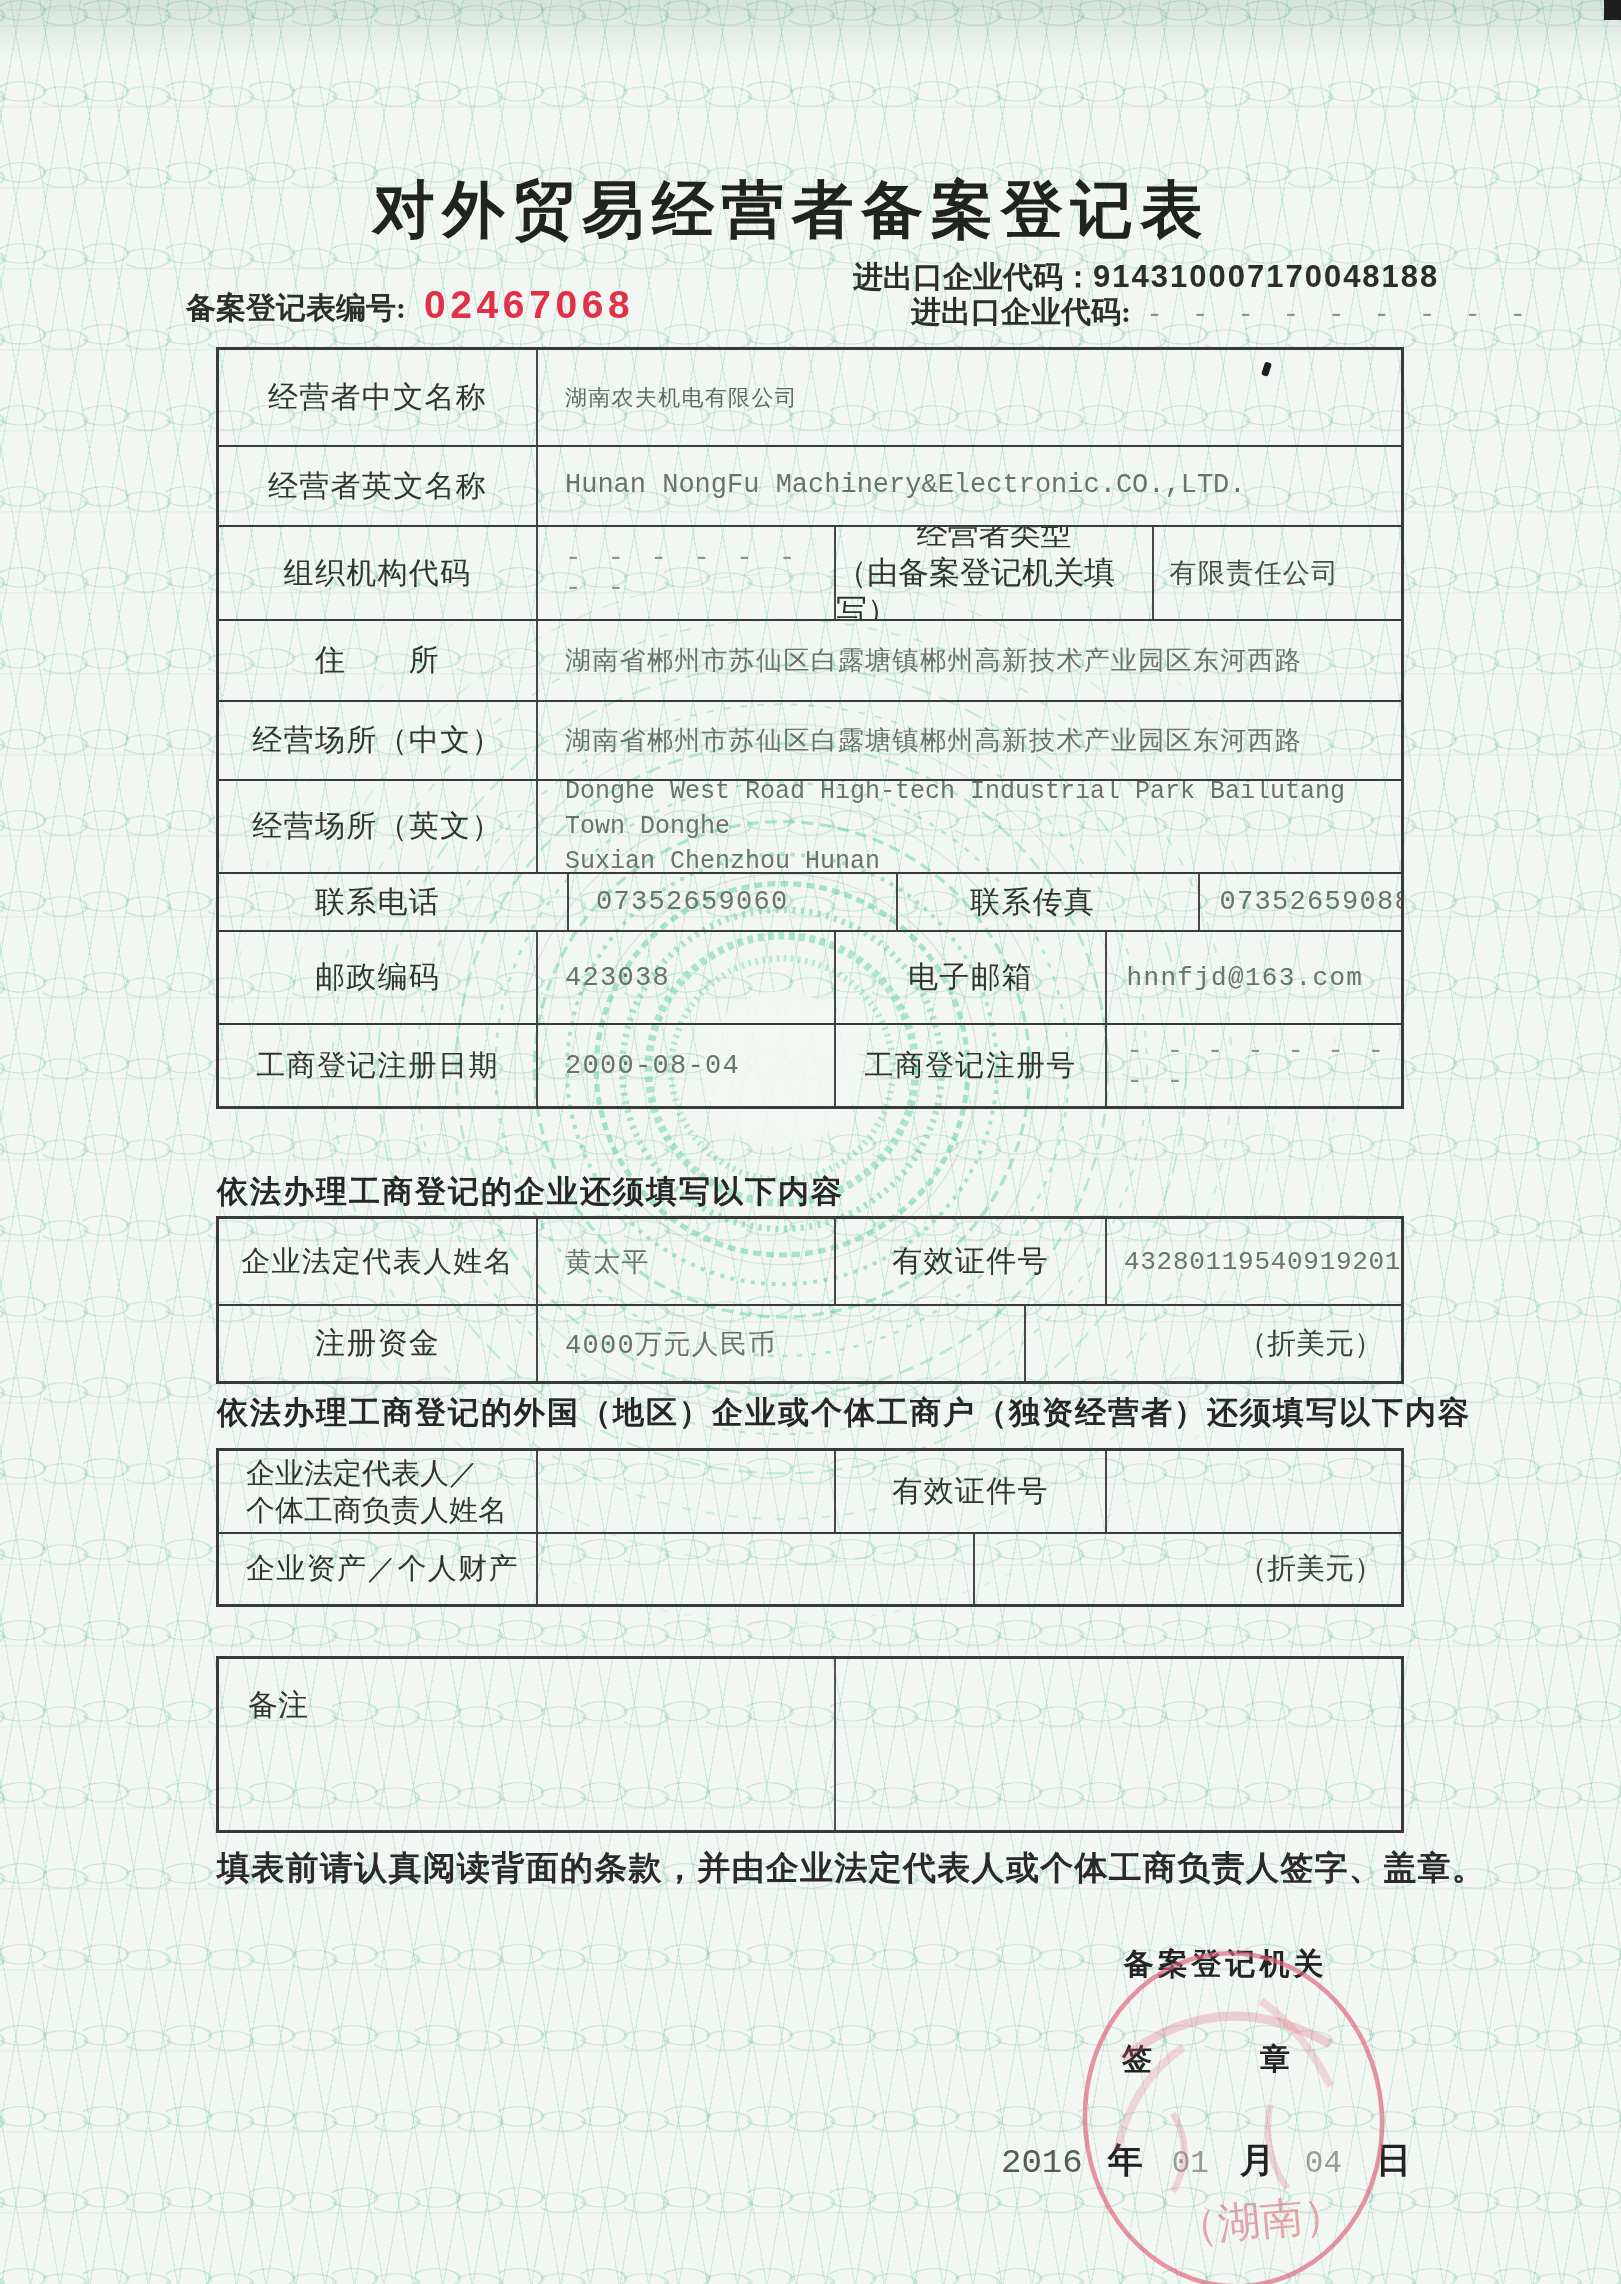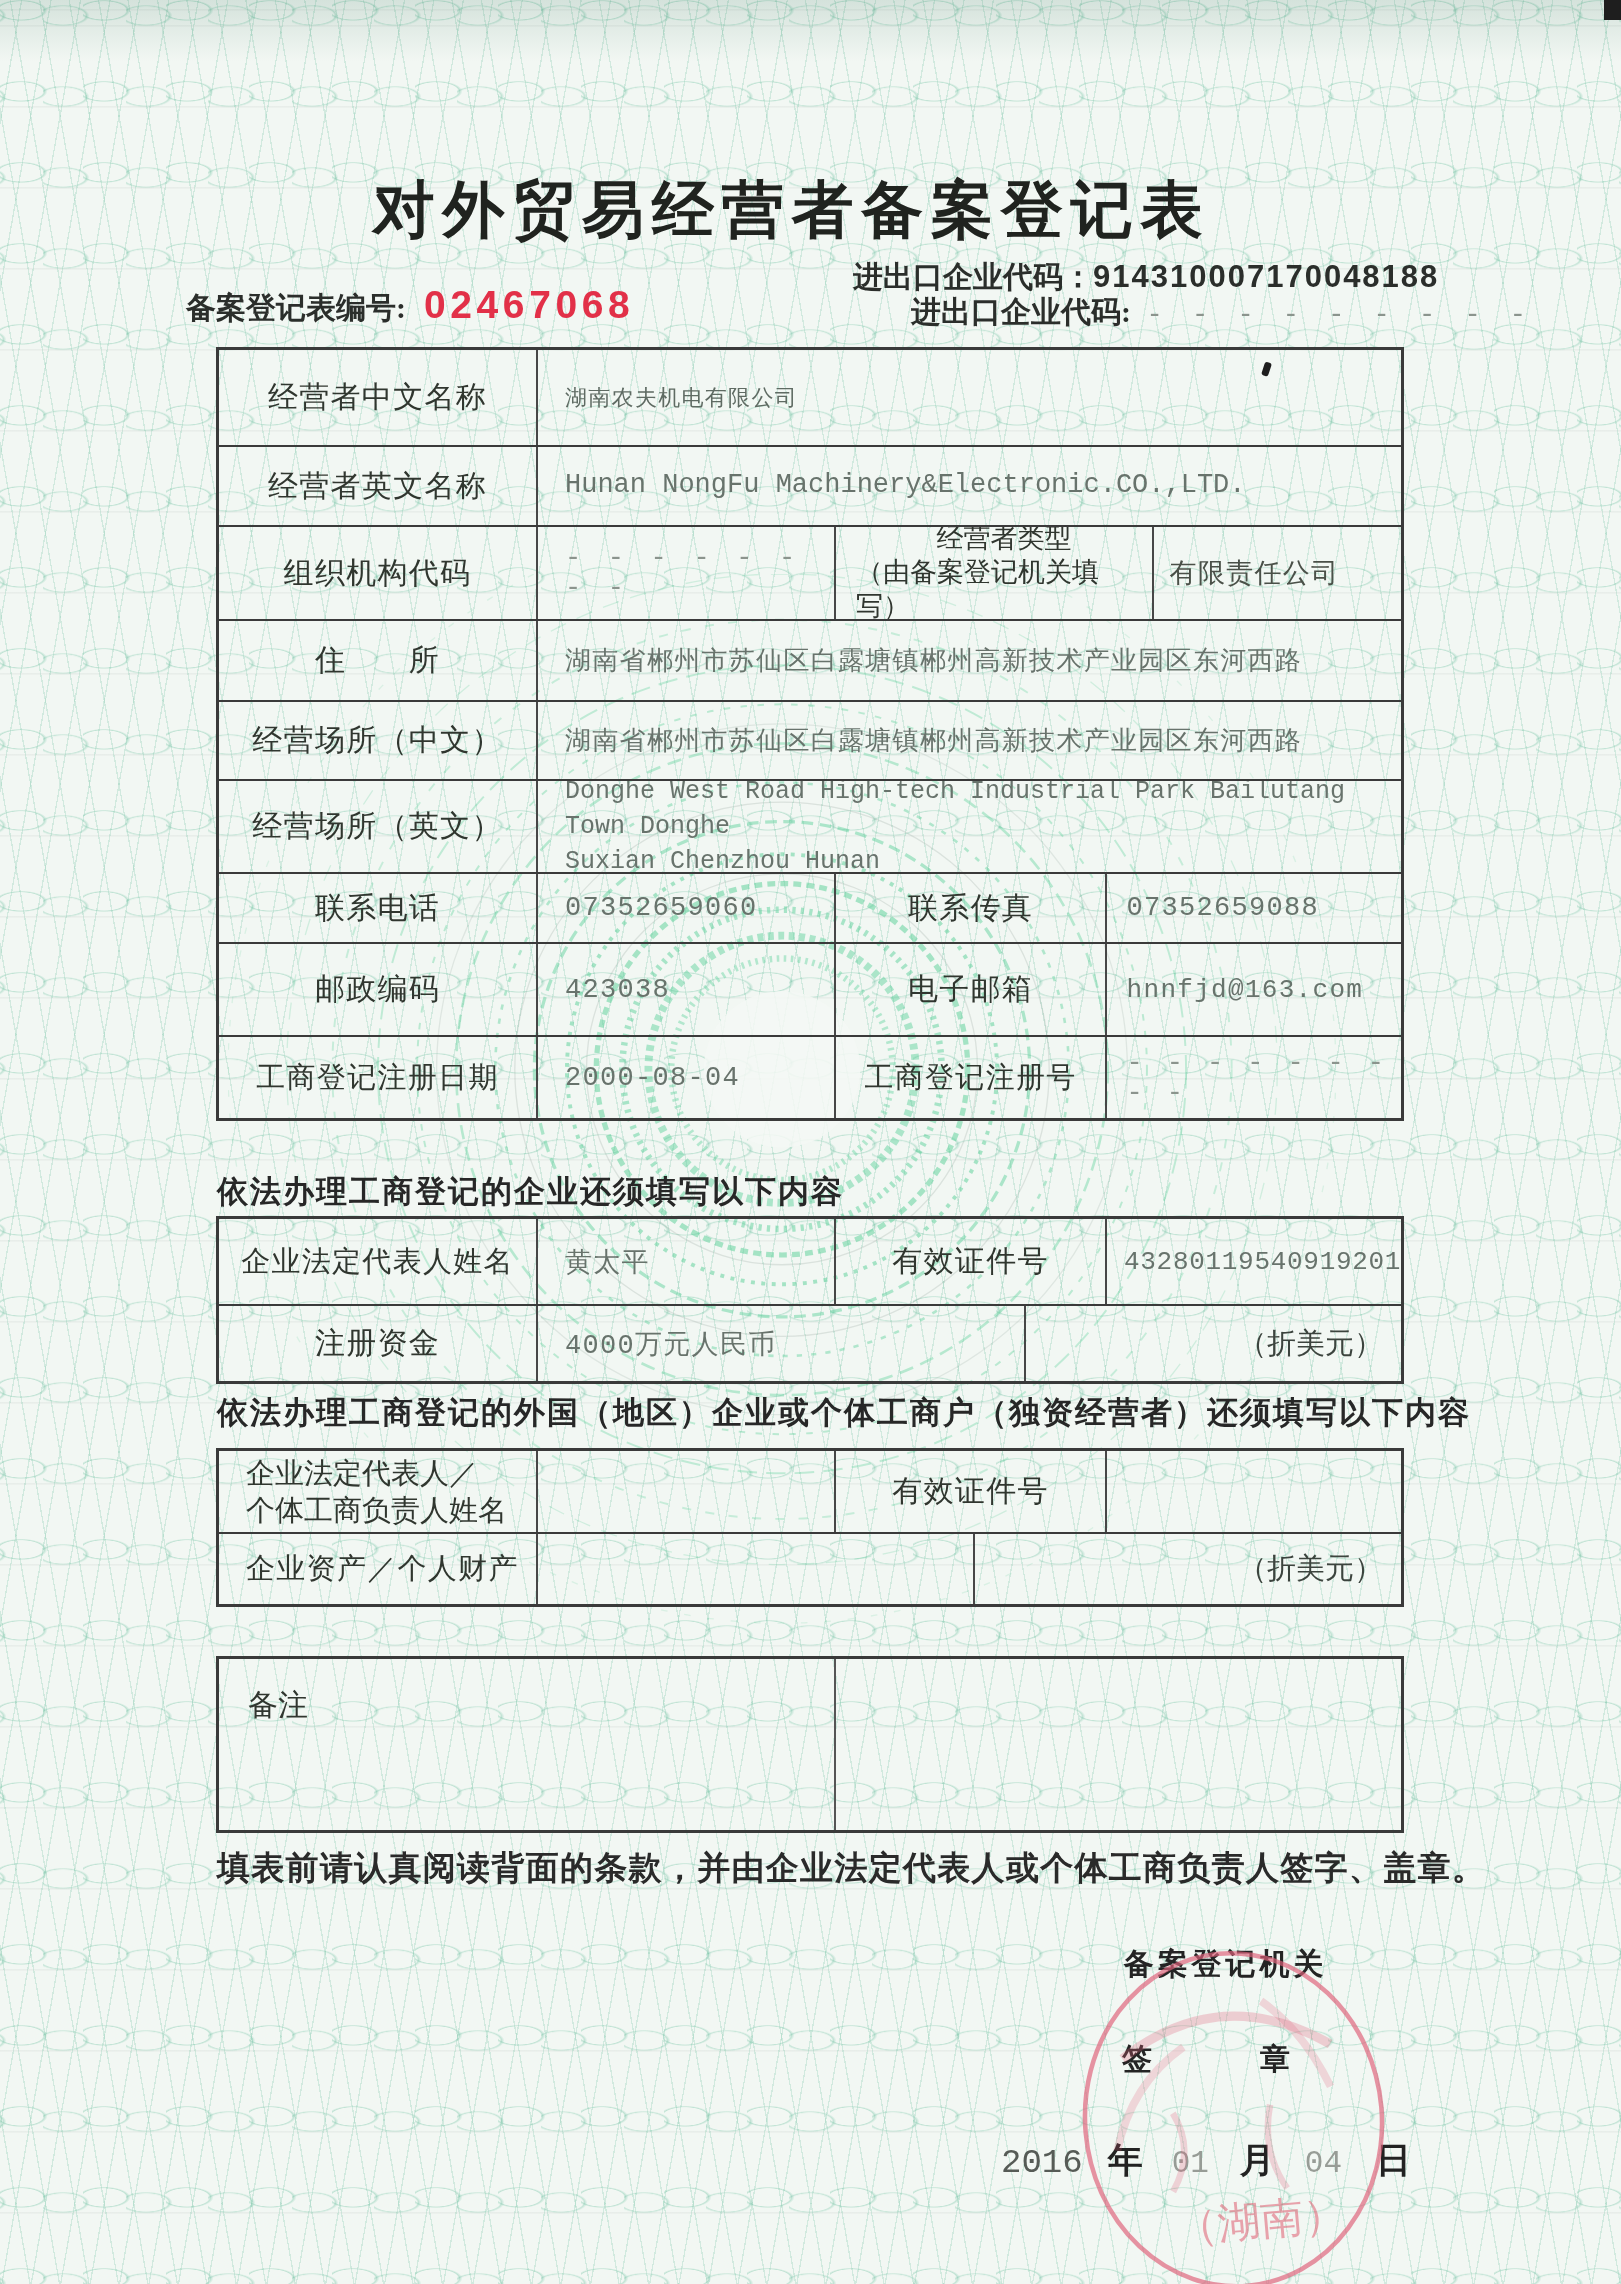--- a/index.html
+++ b/index.html
@@ -31,21 +31,21 @@
     font-size:39px;color:#e23048;letter-spacing:4.6px;margin-left:18px;}
   .dashes{font-family:"Liberation Mono","DejaVu Sans Mono",monospace;
     color:#8b948d;font-size:27px;letter-spacing:6.5px;margin-left:15.6px;}
   
   .tbl{border:3.3px solid #3a3a3a;box-sizing:border-box;display:flex;flex-direction:column;}
   .trow{display:flex;box-sizing:border-box;}
   .trow + .trow{border-top:2.6px solid #3a3a3a;}
   .cell{box-sizing:border-box;display:flex;align-items:center;overflow:hidden;}
   .cell + .cell{border-left:2px solid #474747;}
   .lbl{justify-content:center;text-align:center;font-size:30px;color:#30362f;letter-spacing:1.3px;}
-  .lbl2{flex-direction:column;justify-content:center;font-size:27px;color:#30362f;line-height:1.25;padding-left:20px;}
+  .lbl2{flex-direction:column;justify-content:center;font-size:31px;color:#30362f;line-height:1.25;}
   .val{padding-left:27px;font-family:"Liberation Mono","DejaVu Sans Mono",monospace;
     font-size:27px;color:#68736c;letter-spacing:1.3px;}
   .val-en{font-size:25px;line-height:1.4;letter-spacing:0;}
   .vright{justify-content:flex-end;padding-right:18px;padding-left:0;font-size:29px;color:#3c443e;
     font-family:"Liberation Serif","DejaVu Serif",serif;}
   .lbl-left{justify-content:flex-start;text-align:left;padding-left:27px;}
   .c1{width:317px;flex:0 0 auto;}
   .c2{width:298px;flex:0 0 auto;}
   .c3{width:271px;flex:0 0 auto;}
   .c3w{width:318px;flex:0 0 auto;}
@@ -147,21 +147,21 @@
     </div>
 
     <div class="trow" style="height:93px;">
       <div class="cell lbl c1">经营场所（英文）</div>
       <div class="cell val cfill val-en" style="flex-direction:column;align-items:flex-start;justify-content:center;">
         <span>Donghe West Road High-tech Industrial Park  Bailutang Town Donghe</span>
         <span>Suxian Chenzhou Hunan</span>
       </div>
     </div>
 
-    <div class="trow" style="height:70px;">
+    <div class="trow" style="height:58px;gap:31px;">
       <div class="cell lbl c1">联系电话</div>
       <div class="cell val c2">07352659060</div>
       <div class="cell lbl c3">联系传真</div>
       <div class="cell val cfill" style="padding-left:19.6px;">07352659088</div>
     </div>
 
     <div class="trow" style="height:93px;">
       <div class="cell lbl c1">邮政编码</div>
       <div class="cell val c2">423038</div>
       <div class="cell lbl c3">电子邮箱</div>

